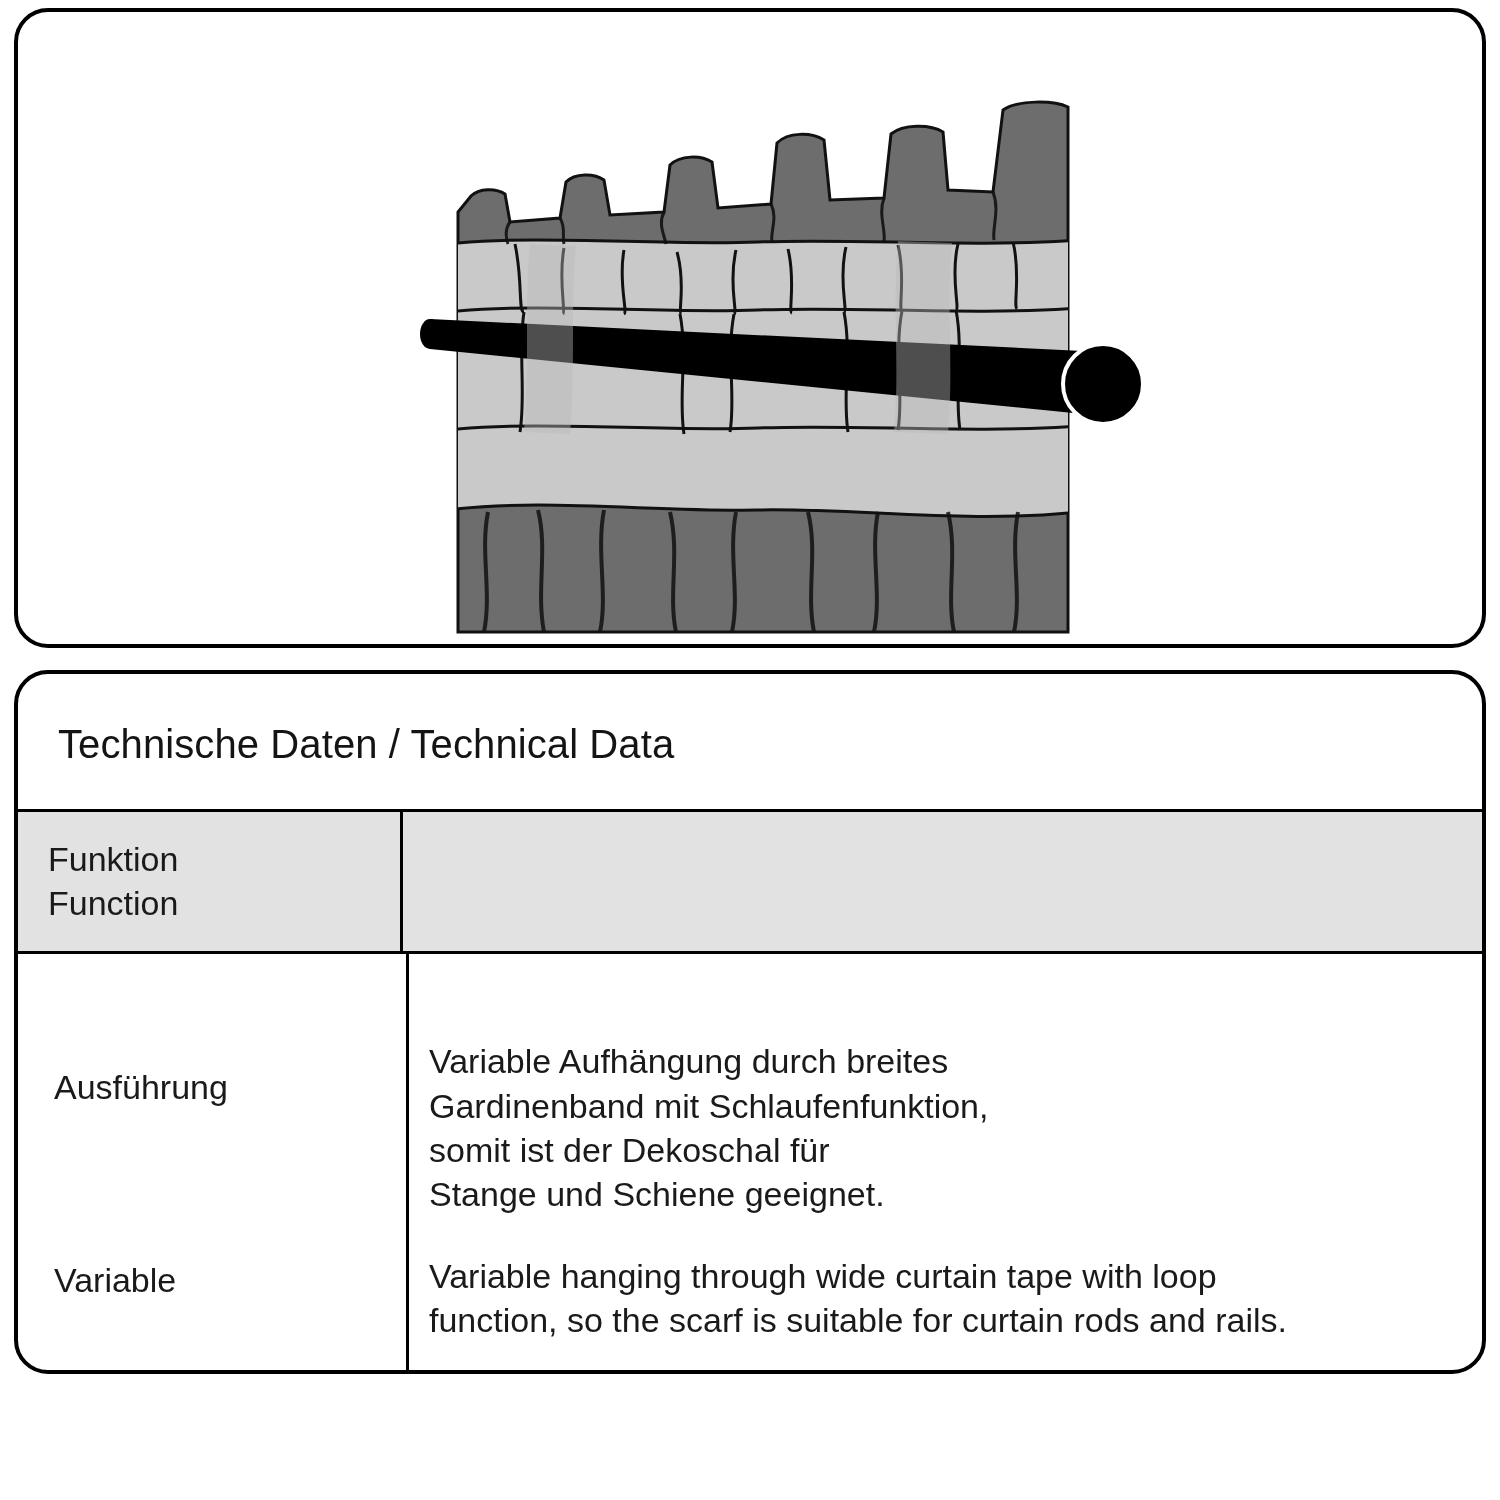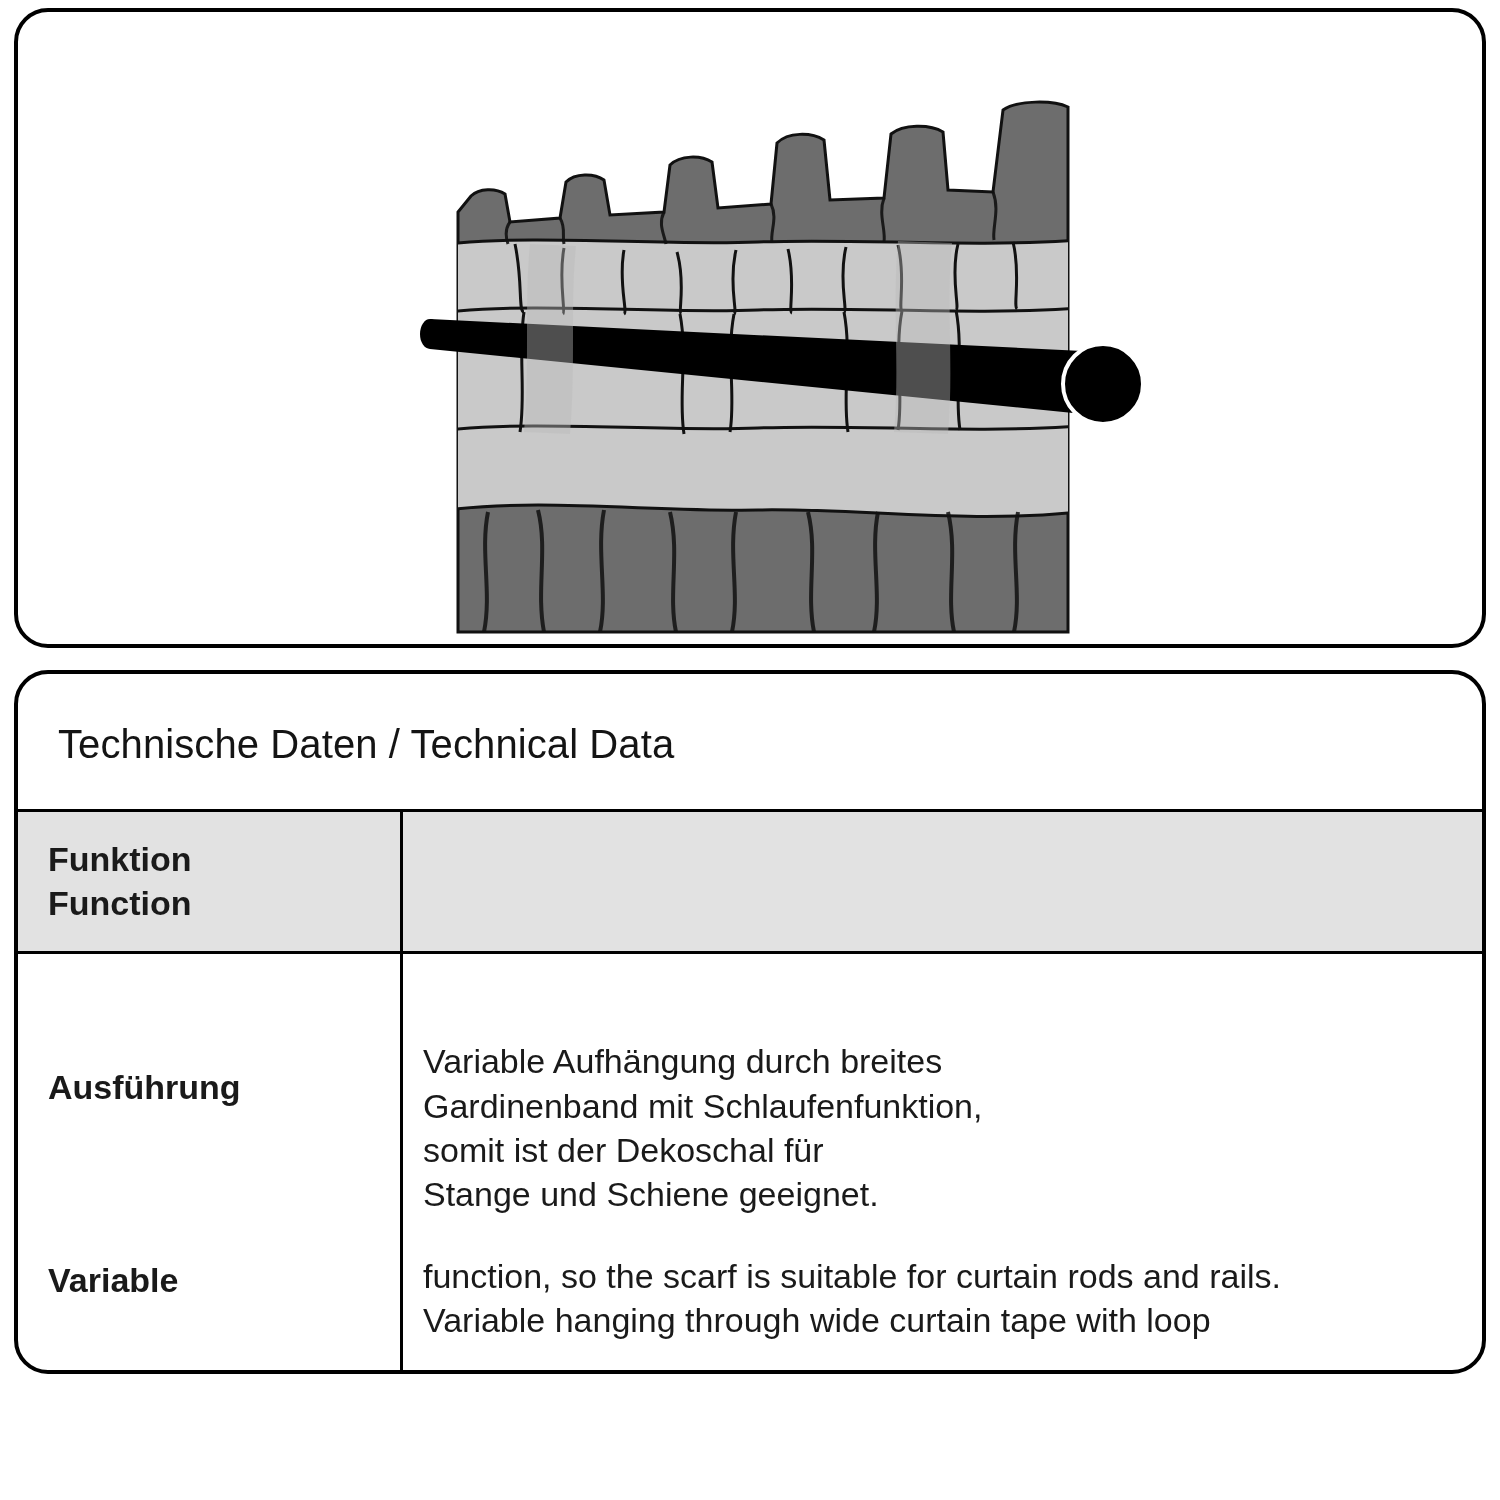--- a/index.html
+++ b/index.html
@@ -67,36 +67,36 @@
     flex-direction: column;
     flex: 1 1 auto;
   }
   .row {
     display: flex;
     border-bottom: 3px solid #000;
   }
   .row:last-child {
     border-bottom: none;
     flex: 1 1 auto;
+    margin-left: 6px;
   }
   .row.shaded {
     background: #e2e2e2;
   }
   .cell-label {
     width: 385px;
     flex: none;
     box-sizing: border-box;
     padding: 0 0 0 30px;
     border-right: 3px solid #000;
     display: flex;
     flex-direction: column;
     justify-content: center;
     font-size: 34px;
     line-height: 1.28;
-    font-weight: bold;
   }
   .cell-value {
     flex: 1 1 auto;
     box-sizing: border-box;
     padding: 0 26px 0 20px;
     display: flex;
     flex-direction: column;
     justify-content: center;
     font-size: 34px;
     line-height: 1.30;
@@ -272,21 +272,21 @@
           <span class="lbl-de">Ausführung</span>
           <div class="variant-label-spacer"></div>
           <span class="lbl-en">Variable</span>
         </div>
         <div class="cell-value">
           <span class="value-line">Variable Aufhängung durch breites</span>
           <span class="value-line">Gardinenband mit Schlaufenfunktion,</span>
           <span class="value-line">somit ist der Dekoschal für</span>
           <span class="value-line">Stange und Schiene geeignet.</span>
           <div class="vgap"></div>
+          <span class="value-line">Variable hanging through wide curtain tape with loop</span>
           <span class="value-line">function, so the scarf is suitable for curtain rods and rails.</span>
-          <span class="value-line">Variable hanging through wide curtain tape with loop</span>
         </div>
       </div>
 
     </div>
   </div>
 
 </div>
 
 </body></html>

